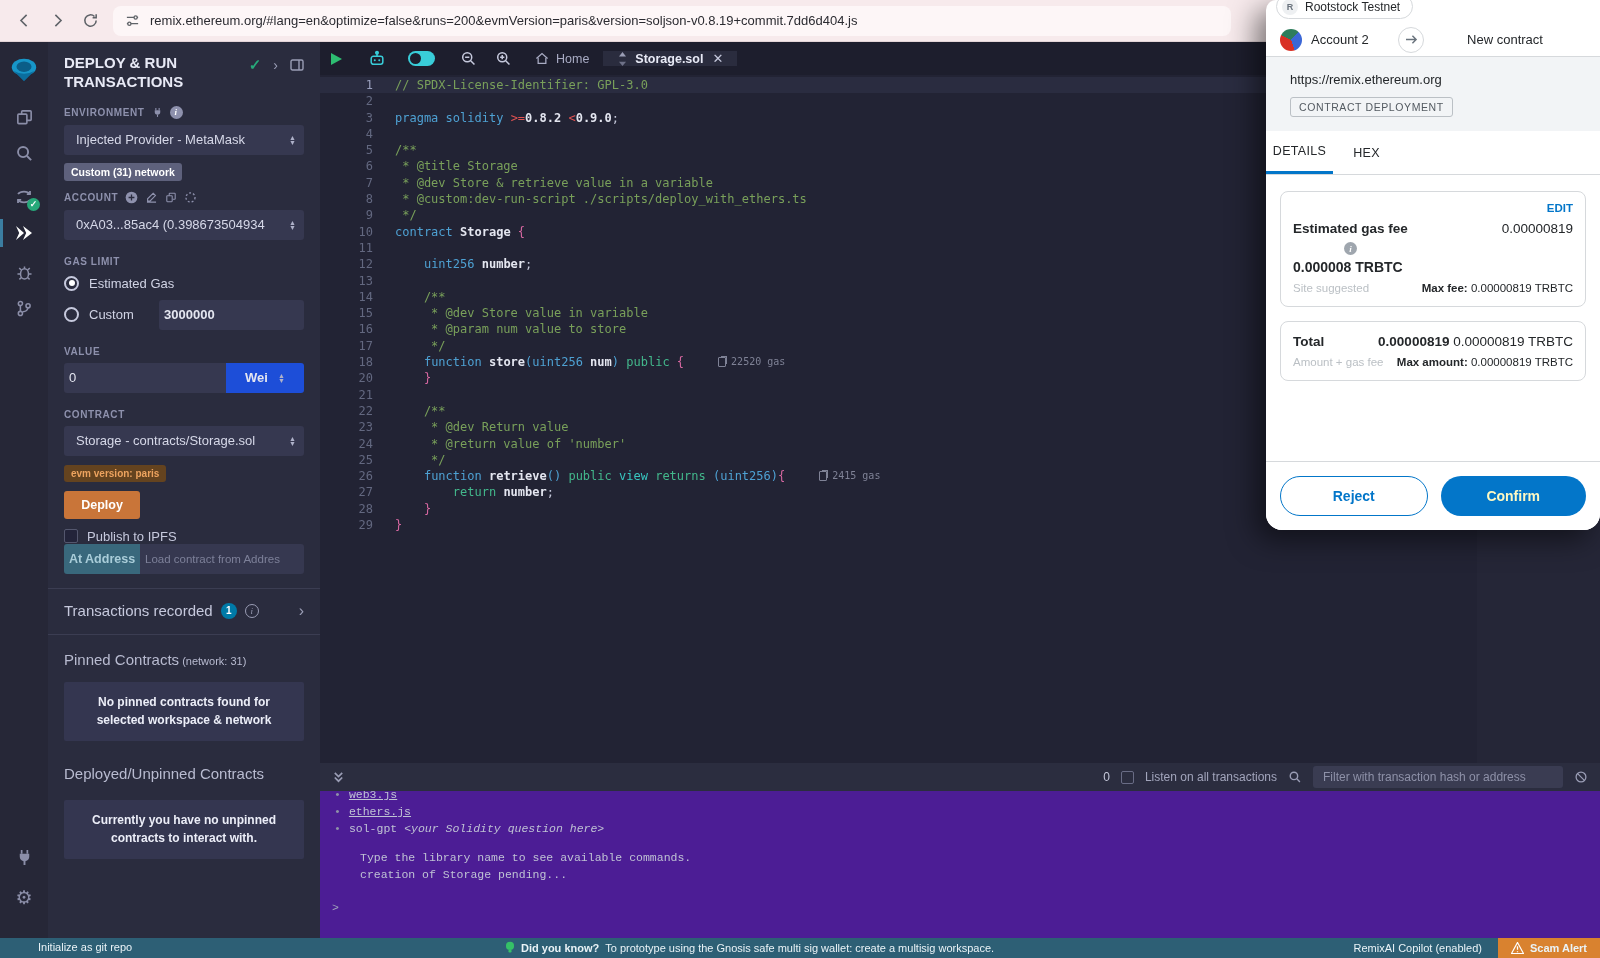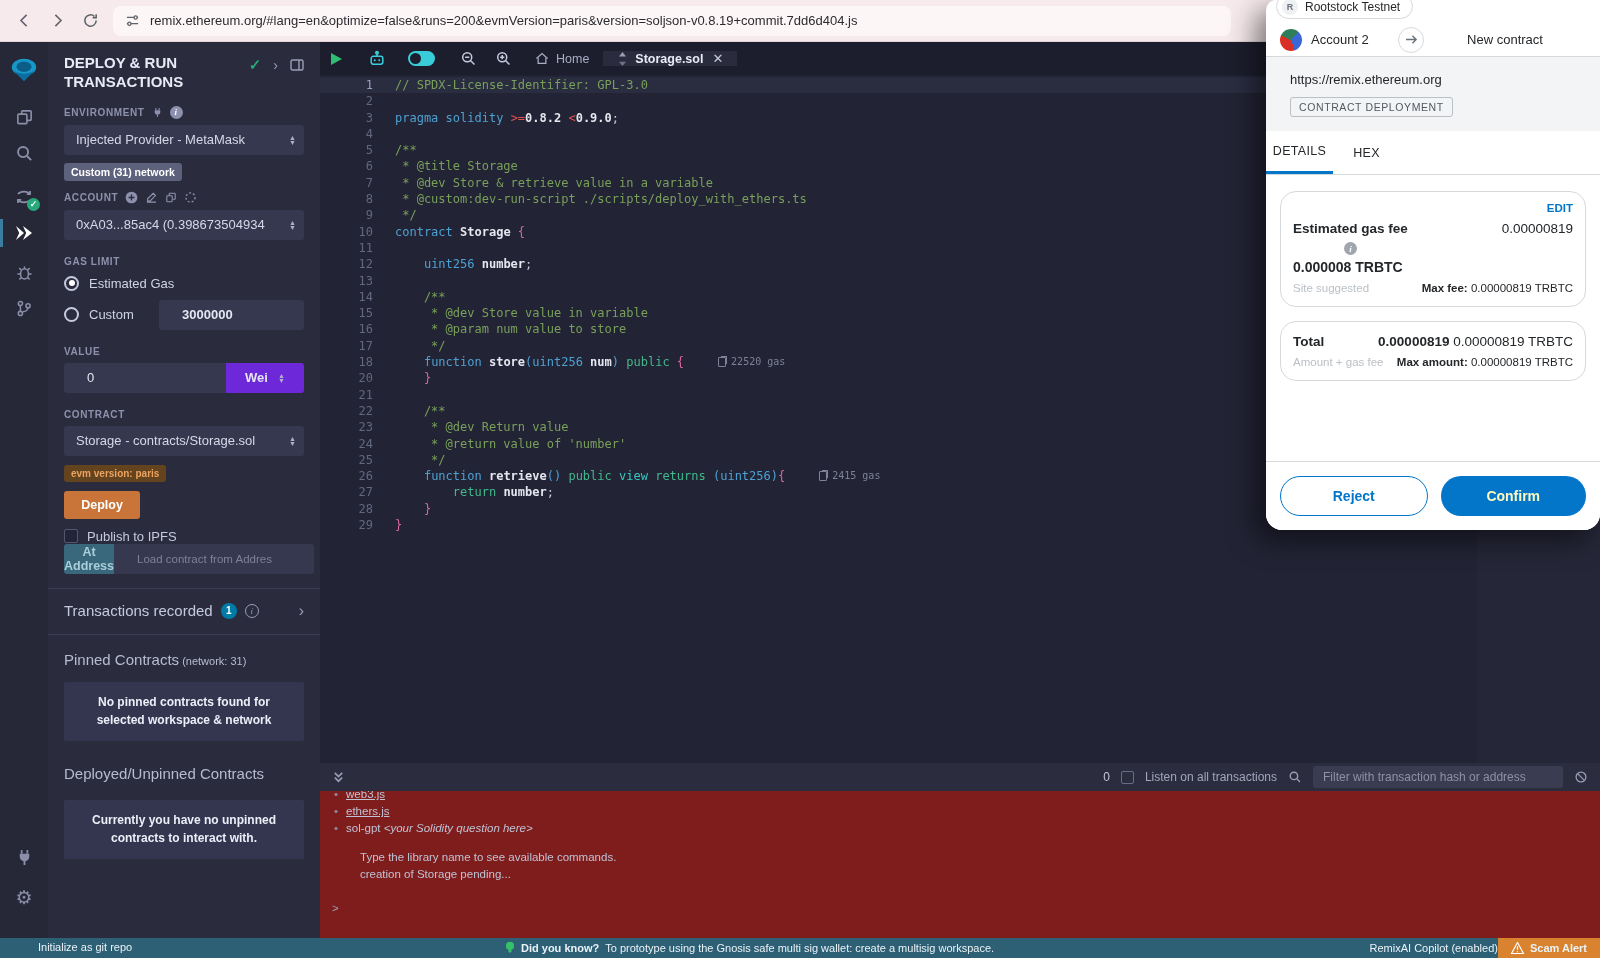--- a/index.html
+++ b/index.html
@@ -41,24 +41,24 @@
             align-items:center; padding:0 8px 0 12px; font-size:13px; color:#d6d8e8; }
   .select .txt { flex:1; white-space:nowrap; overflow:hidden; }
   .stepper { display:flex; flex-direction:column; line-height:5px; color:#aeb1c9; font-size:7px; margin-left:4px; }
   .badge-net { display:inline-block; margin-top:8px; background:#5e617c; color:#fff; font-size:10.5px;
                font-weight:bold; padding:3px 7px; border-radius:3px; }
   .radio-row { display:flex; align-items:center; margin-top:9px; font-size:13px; color:#d0d3e4; }
   .radio { width:15px; height:15px; border-radius:50%; border:2px solid #c6c9dd; margin-right:10px;
            display:flex; align-items:center; justify-content:center; }
   .radio.sel::after { content:""; width:6px; height:6px; border-radius:50%; background:#ffffff; }
   .inp { background:#363850; border:none; border-radius:3px; height:30px; color:#e4e6f0;
-         font-size:13px; padding:0 23px; font-family:"Liberation Sans",sans-serif; }
+         font-size:13px; padding:0 5px; font-family:"Liberation Sans",sans-serif; }
   .inp::placeholder { color:#7d8099; }
   .val-row { display:flex; margin-top:6px; }
-  .unit-box { width:78px; height:30px; background:#6d28d9; border-radius:0 3px 3px 0; display:flex;
+  .unit-box { width:78px; height:30px; background:#1d4ed8; border-radius:0 3px 3px 0; display:flex;
               align-items:center; justify-content:center; gap:6px; font-size:13px; font-weight:bold; color:#e4e6f0; }
   .badge-evm { display:inline-block; margin-top:9px; background:#64431f; color:#eda35f; font-size:10px;
                font-weight:bold; padding:3px 7px; border-radius:3px; }
   .btn-deploy { margin-top:9px; width:76px; height:28px; background:#c97539; border:none; border-radius:3px;
                 color:#fff; font-size:12.5px; font-weight:bold; display:block; }
   .pub-row { display:flex; align-items:center; gap:9px; margin-top:10px; font-size:13px; color:#c6c9dd; }
   .cbx { width:14px; height:14px; border:1px solid #54576e; border-radius:2px; background:#23243a; }
   .ataddr-row { display:flex; }
   .btn-ataddr { width:92px; height:30px; background:#39687c; border:none; border-radius:3px 0 0 3px;
                 color:#a9cdd9; font-size:12.5px; font-weight:bold; }
@@ -112,38 +112,38 @@
   
   .termbar { height:28px; background:#2b2d3f; display:flex; align-items:center; flex:none;
              position:relative; z-index:2; padding:0 12px; color:#9a9db5; }
   .termbar .right { margin-left:auto; display:flex; align-items:center; gap:11px; }
   .t-count { color:#c5c8da; font-size:12px; }
   .t-cbx { width:13px; height:13px; border:1px solid #696c85; border-radius:2px; background:transparent; }
   .t-listen { font-size:12px; color:#a2a5bc; }
   .filter-inp { width:250px; height:22px; background:#3a3c52; border:none; border-radius:3px;
                 color:#c5c8da; font-size:12px; padding:0 10px; font-family:"Liberation Sans",sans-serif; }
   .filter-inp::placeholder { color:#8e91a8; }
-  .terminal { flex:1; background:#7f1d1d; position:relative; overflow:hidden; color:#bfc2d4;
-              font-family:Liberation Sans, sans-serif; font-size:11.5px; padding:6px 0 0 14px; }
+  .terminal { flex:1; background:#4c1d95; position:relative; overflow:hidden; color:#bfc2d4;
+              font-family:Liberation Mono, monospace; font-size:11.5px; padding:6px 0 0 14px; }
   .t-line { line-height:15px; margin-top:2px; }
   .t-line.clip { margin-top:-10px; }
   .t-line .bullet { color:#8e91a8; margin-right:8px; }
   .t-link { text-decoration:underline; }
   .t-ital { font-style:italic; }
   .t-plain { line-height:15px; margin-left:26px; margin-top:2px; }
   .t-plain.first { margin-top:14px; }
   .t-prompt { position:absolute; bottom:24px; left:12px; color:#a0a3ba; }
 
   
   .status { position:absolute; bottom:0; left:0; width:100%; height:20px; background:#2d5f75;
             color:#eaf3f7; font-size:11px; z-index:6; }
   .s-left { position:absolute; left:38px; top:3px; }
   .s-tip { position:absolute; left:505px; top:3px; display:flex; align-items:center; gap:6px; }
   .s-right { position:absolute; right:0; top:0; height:100%; display:flex; align-items:center; }
-  .s-copilot { }
+  .s-copilot { margin-right:16px; }
   .s-scam { height:100%; background:#d9822f; display:flex; align-items:center; gap:6px; padding:0 13px; font-weight:bold; }
 
   
   .mm { position:absolute; top:0; right:0; width:334px; height:530px; background:#fff;
         border-radius:10px 0 16px 16px; box-shadow:-10px 10px 28px rgba(0,0,0,.5); z-index:50;
         color:#24272a; }
   .mm-pill { position:absolute; top:-6px; left:10px; height:25px; border:1px solid #d6d9dc; border-radius:999px;
              background:#fff; display:flex; align-items:center; gap:7px; padding:0 12px 0 5px; }
   .mm-pill .r-ava { width:16px; height:16px; border-radius:50%; background:#eef0f2; color:#6a737d;
                     font-size:9px; font-weight:bold; display:flex; align-items:center; justify-content:center; }
@@ -158,21 +158,21 @@
   .mm-to { flex:1; text-align:center; font-size:13px; color:#24272a; }
   .mm-origin { background:#f2f4f6; padding:15px 0 14px 24px; }
   .mm-url { font-size:13px; color:#24272a; }
   .mm-chip { display:inline-block; margin-top:10px; border:1px solid #bbc0c5; border-radius:3px;
              padding:3px 8px; font-size:10.5px; letter-spacing:.6px; color:#535a61; }
   .mm-tabs { display:flex; border-bottom:1px solid #d6d9dc; height:44px; }
   .mm-tab { width:67px; display:flex; align-items:center; justify-content:center; font-size:12.5px;
             letter-spacing:.3px; color:#24272a; }
   .mm-tab.active { border-bottom:3px solid #0376c9; }
   .mm-body { padding:16px 14px 0; }
-  .mm-card { border:1px solid #d6d9dc; border-radius:16px; padding:10px 12px 12px; }
+  .mm-card { border:1px solid #d6d9dc; border-radius:8px; padding:10px 12px 12px; }
   .mm-edit { text-align:right; color:#0376c9; font-size:11.5px; font-weight:bold; }
   .mm-row { display:flex; justify-content:space-between; align-items:baseline; margin-top:7px; }
   .mm-keylabel { font-size:13.5px; font-weight:bold; display:flex; align-items:center; gap:6px;flex-direction:column; }
   .mm-val { font-size:13.5px; }
   .mm-bold-line { text-align:left; font-size:14px; font-weight:bold; margin-top:4px; }
   .mm-sub { display:flex; justify-content:space-between; margin-top:7px; font-size:11.5px; }
   .mm-dim { color:#bbc0c5; }
   .mm-sub b { font-weight:bold; }
   .mm-card2 { margin-top:14px; }
   .mm-footer { position:absolute; bottom:0; left:0; right:0; border-top:1px solid #d6d9dc;

